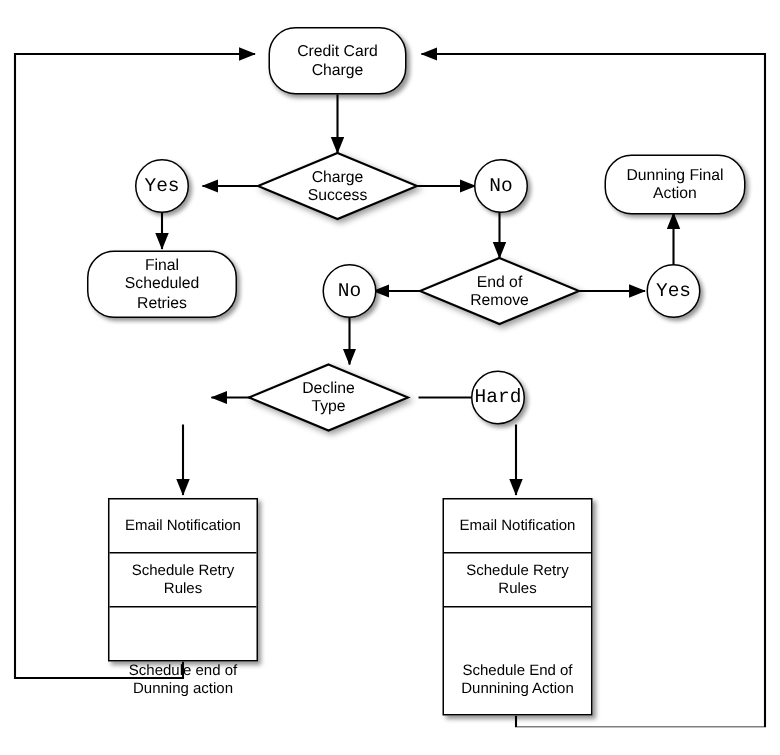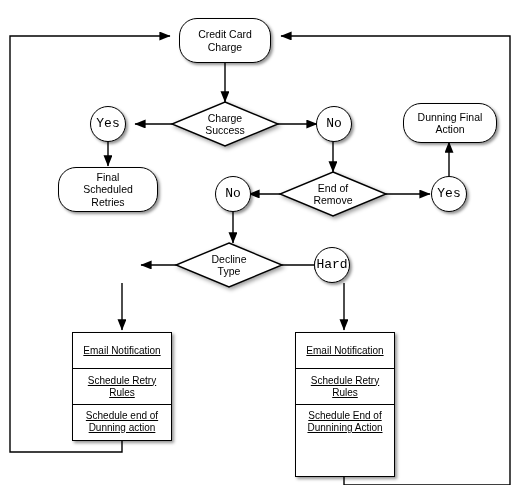--- a/index.html
+++ b/index.html
@@ -70,36 +70,36 @@
     color: #000000;
     white-space: pre-line;
     line-height: 1.18;
   }
   .table {
     position: absolute;
     box-sizing: border-box;
     border: 1.4px solid #000000;
     background: #ffffff;
     box-shadow: 2px 2px 3px rgba(0,0,0,0.42);
-    text-decoration: underline;
   }
   .trow {
     box-sizing: border-box;
     display: flex;
     align-items: center;
     justify-content: center;
     text-align: center;
     font-size: 10px;
     color: #000000;
     border-bottom: 1.4px solid #000000;
     white-space: pre-line;
     line-height: 1.2;
   }
   .trow:last-child {
     border-bottom: none;
+    margin-top: 32px;
   }
 </style>
 </head>
 <body>
 
 <div id="canvas">
 
   <svg class="wires" viewBox="0 0 520 503">
     <defs>
       <marker id="ah" markerWidth="9" markerHeight="9" refX="7.6" refY="3.2" orient="auto" markerUnits="strokeWidth">
@@ -170,21 +170,21 @@
   </div>
 
   <div class="diamond-wrap" style="left:278px; top:170px; width:110px; height:48px;">
     <svg width="110" height="48" viewBox="0 0 110 48">
       <polygon points="55,2 108,24 55,46 2,24" fill="#ffffff" stroke="#000000" stroke-width="1.4" style="filter: drop-shadow(2px 2px 2px rgba(0,0,0,0.4));"></polygon>
     </svg>
     <div class="diamond-label">End of
 Remove</div>
   </div>
 
-  <div class="diamond-wrap" style="left:174px; top:241px; width:110px; height:48px;">
+  <div class="diamond-wrap" style="left:164px; top:241px; width:110px; height:48px;">
     <svg width="110" height="48" viewBox="0 0 110 48">
       <polygon points="55,2 108,24 55,46 2,24" fill="#ffffff" stroke="#000000" stroke-width="1.4" style="filter: drop-shadow(2px 2px 2px rgba(0,0,0,0.4));"></polygon>
     </svg>
     <div class="diamond-label">Decline
 Type</div>
   </div>
 
   <div class="table" style="left:72px; top:332px; width:100px; height:109px;">
     <div class="trow" style="height:36px;">Email Notification</div>
     <div class="trow" style="height:36px;">Schedule Retry

